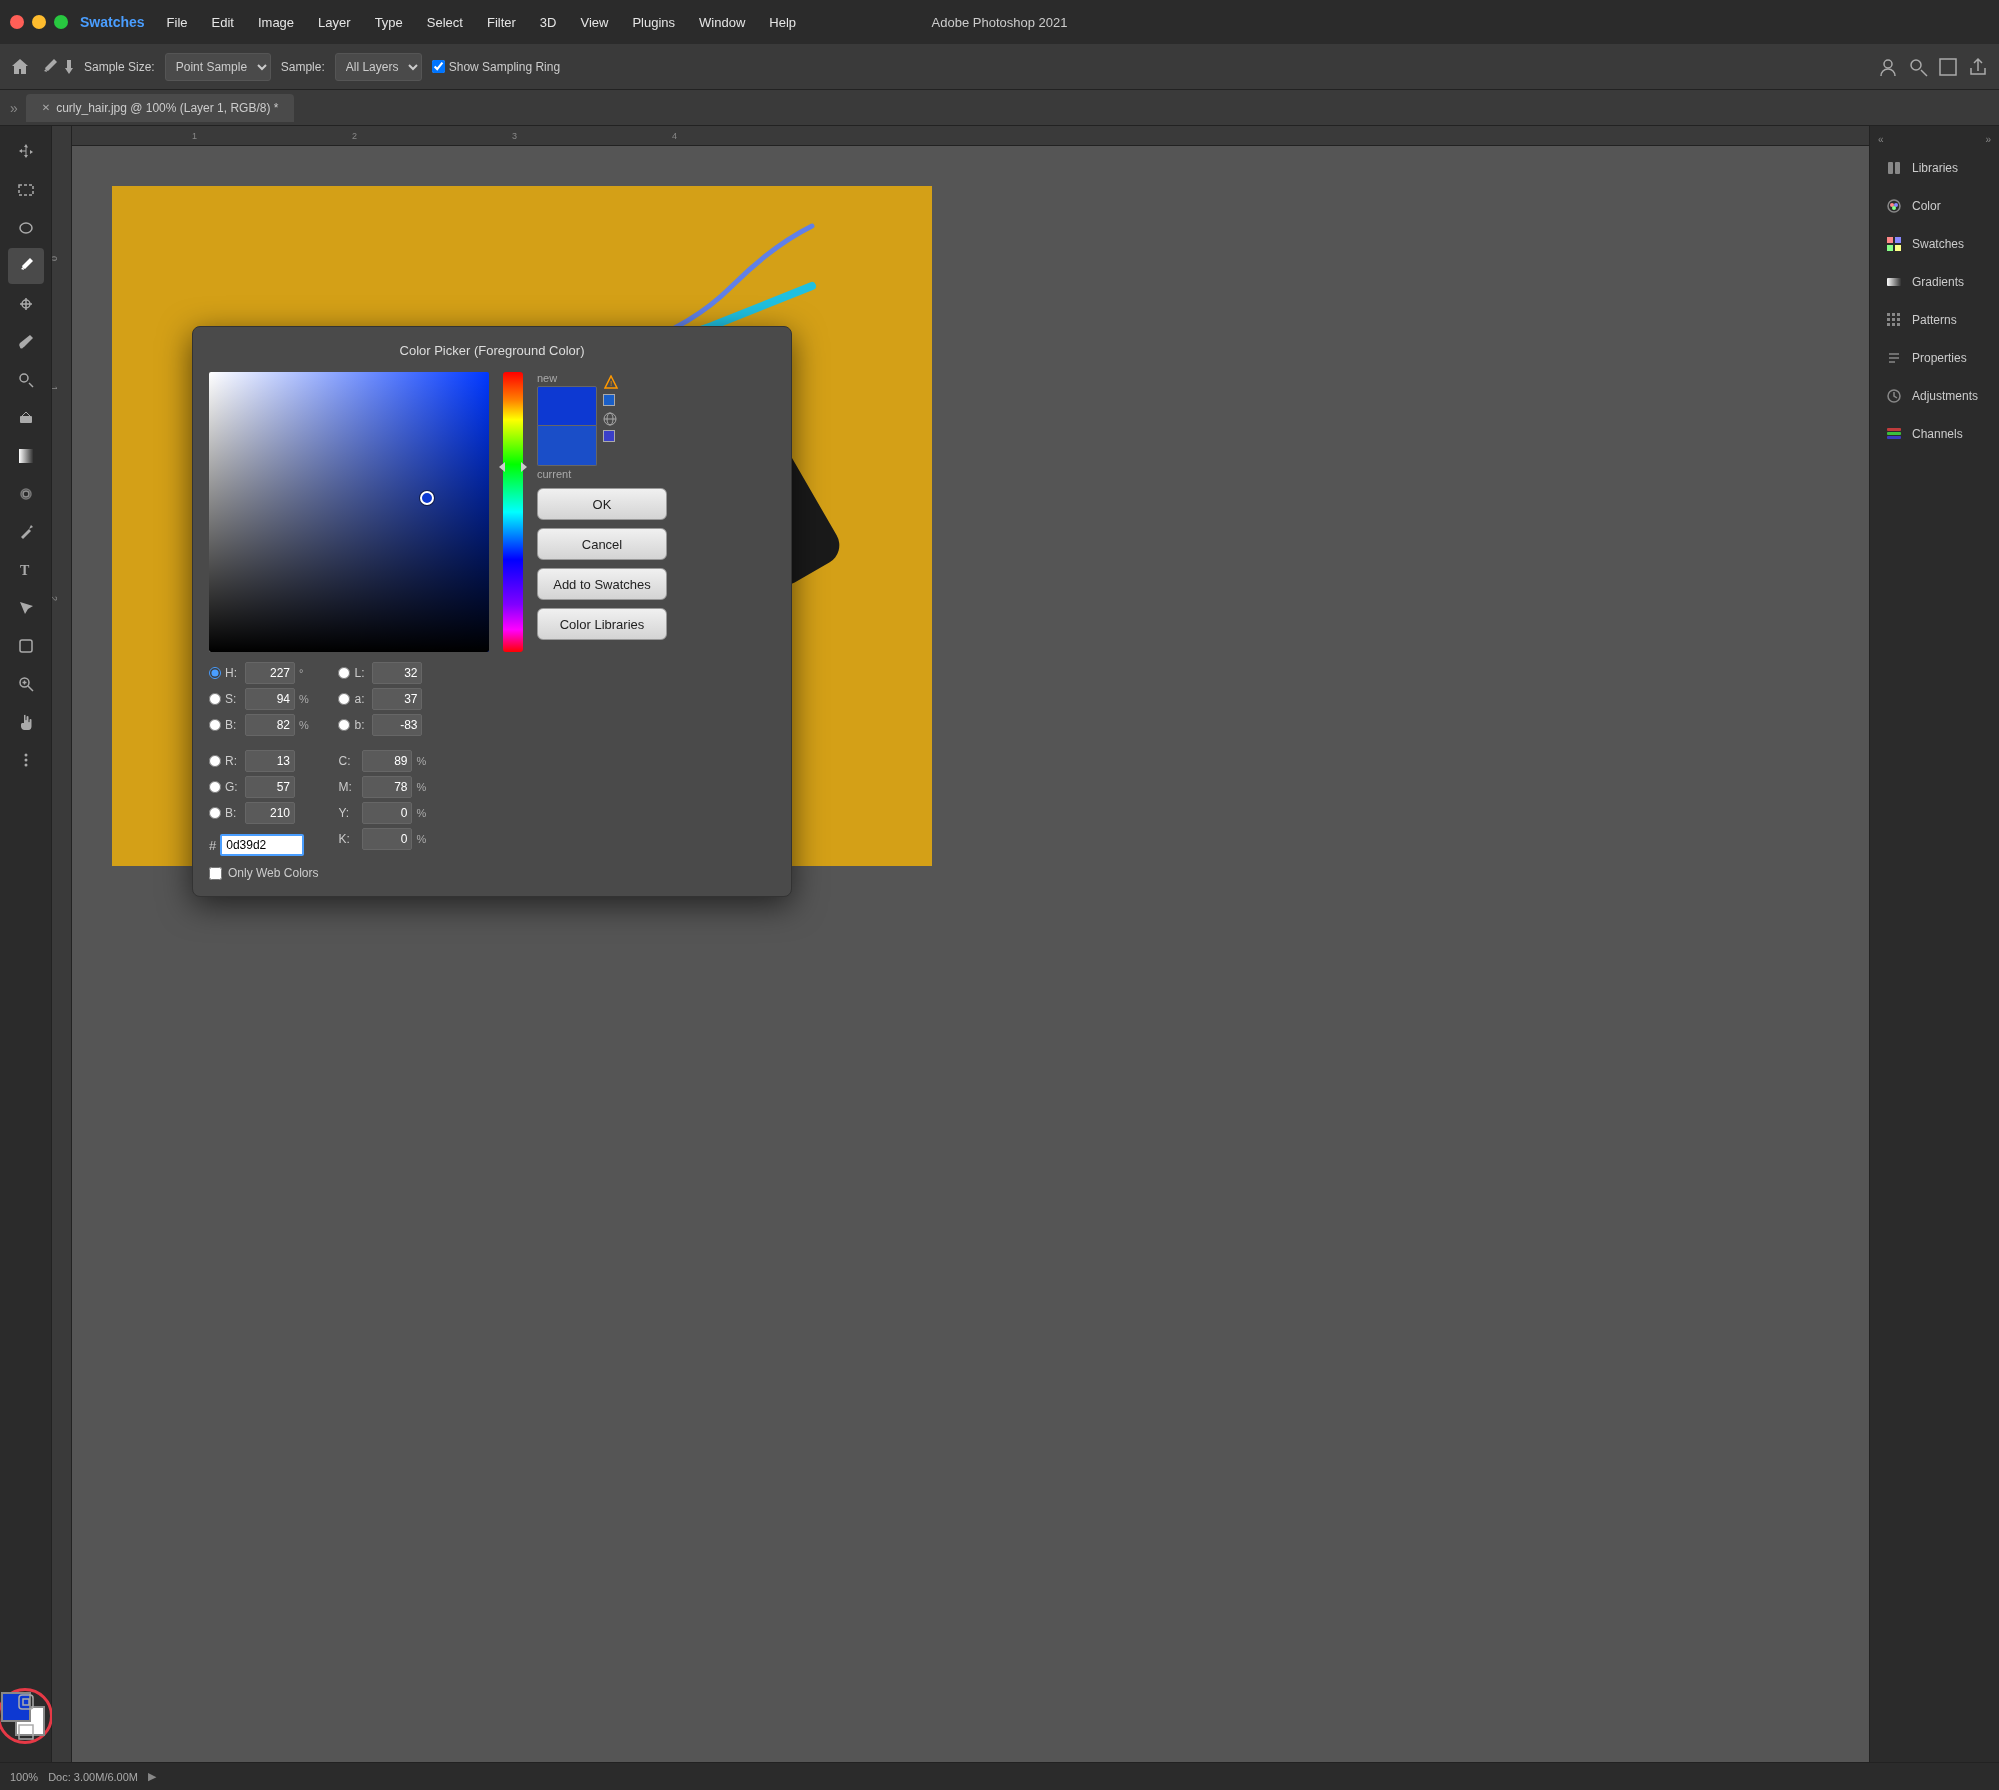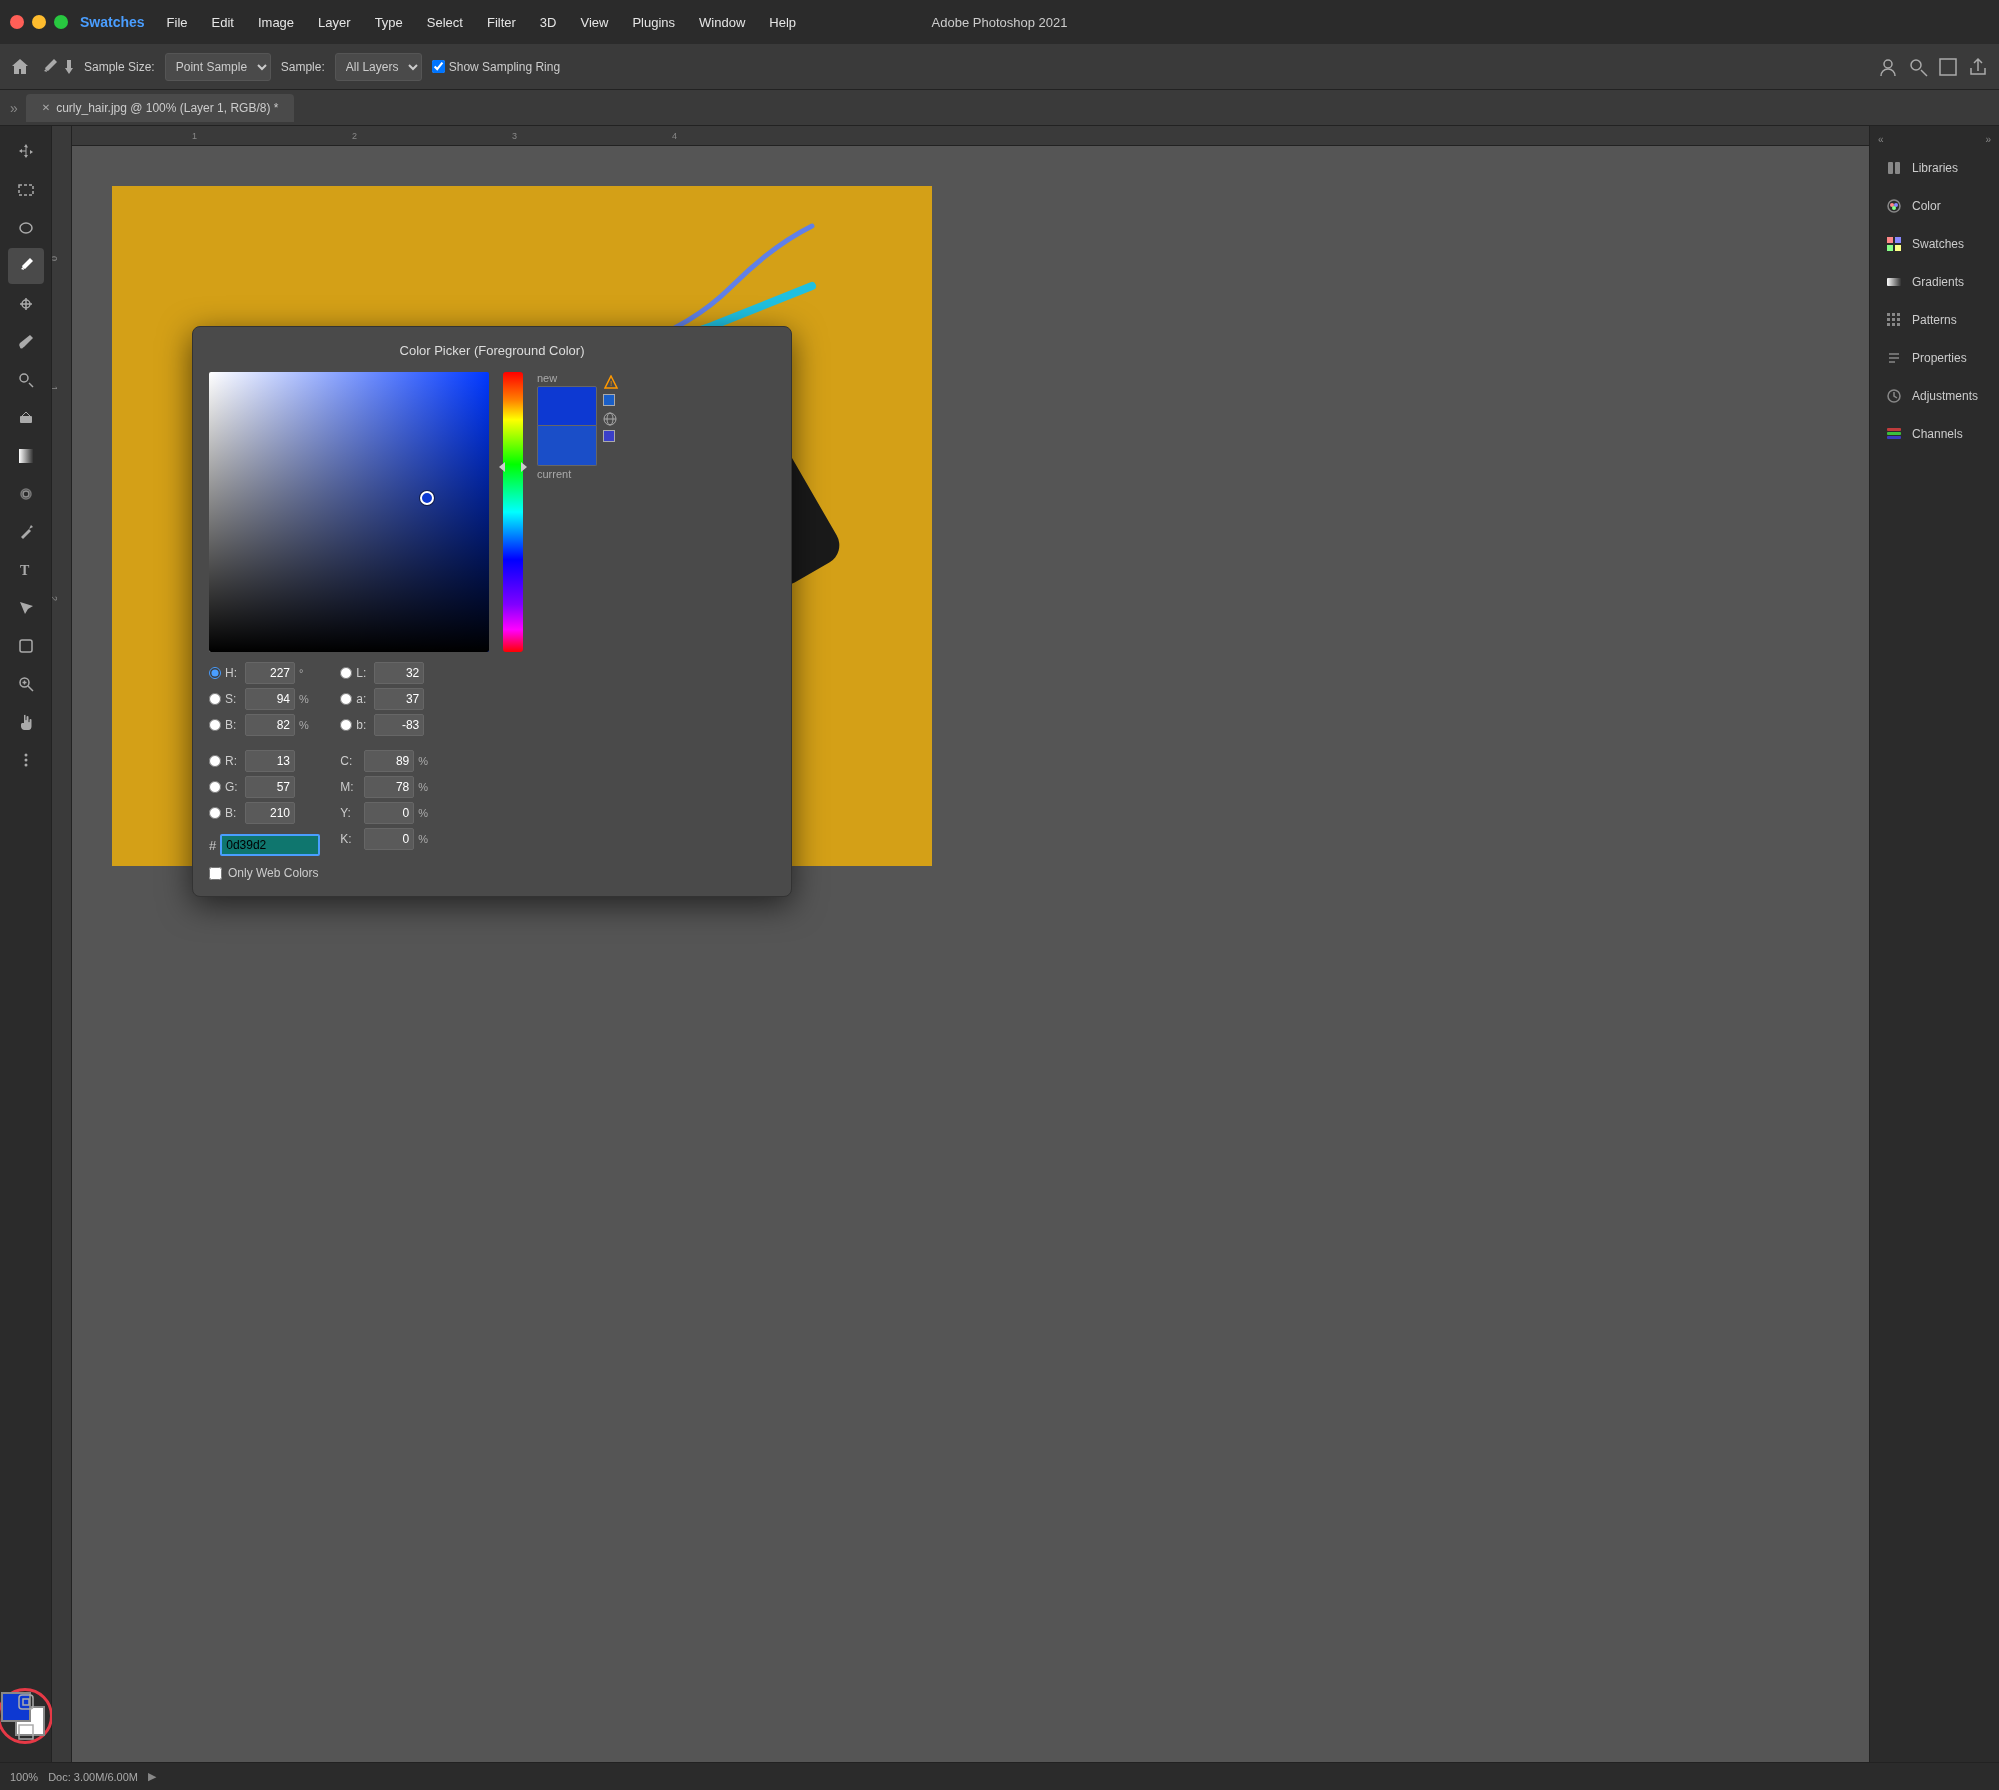--- a/index.html
+++ b/index.html
@@ -444,23 +444,23 @@
       display: flex;
       align-items: center;
       gap: 4px;
       margin-top: 6px;
     }
     .hex-label {
       color: #ccc;
       font-size: 13px;
     }
     .hex-input {
-      width: 100px;
+      width: 84px;
       height: 22px;
-      background: #0f766e;
+      background: #ffffff;
       border: 2px solid #4a9eff;
       color: #000;
       font-size: 12px;
       padding: 0 4px;
       border-radius: 2px;
     }
     .only-web-row {
       display: flex;
       align-items: center;
       gap: 6px;
@@ -807,20 +807,26 @@
                 <svg viewBox="0 0 14 14" width="14" height="14">
                   <circle cx="7" cy="7" r="6" fill="none" stroke="#aaa" stroke-width="1"></circle>
                   <line x1="1" y1="7" x2="13" y2="7" stroke="#aaa" stroke-width="1"></line>
                   <ellipse cx="7" cy="7" rx="3" ry="6" fill="none" stroke="#aaa" stroke-width="1"></ellipse>
                 </svg>
               </div>
               <div style="width:12px;height:12px;background:#3a3fc8;border:1px solid #aaa;margin-top:2px;"></div>
             </div>
           </div>
 
+          <div class="dialog-buttons">
+            <button class="dialog-btn btn-ok">OK</button>
+            <button class="dialog-btn btn-cancel">Cancel</button>
+            <button class="dialog-btn btn-add-swatch">Add to Swatches</button>
+            <button class="dialog-btn btn-color-libraries">Color Libraries</button>
+          </div>
         </div>
       </div>
 
       <div class="fields-two-col" style="margin-top:10px;">
 
         <div class="fields-col">
           <div class="field-row">
             <input type="radio" name="colormode" checked="" class="field-radio" style="">
             <span class="field-label">H:</span>
             <input type="text" class="field-input" value="227" style="">

